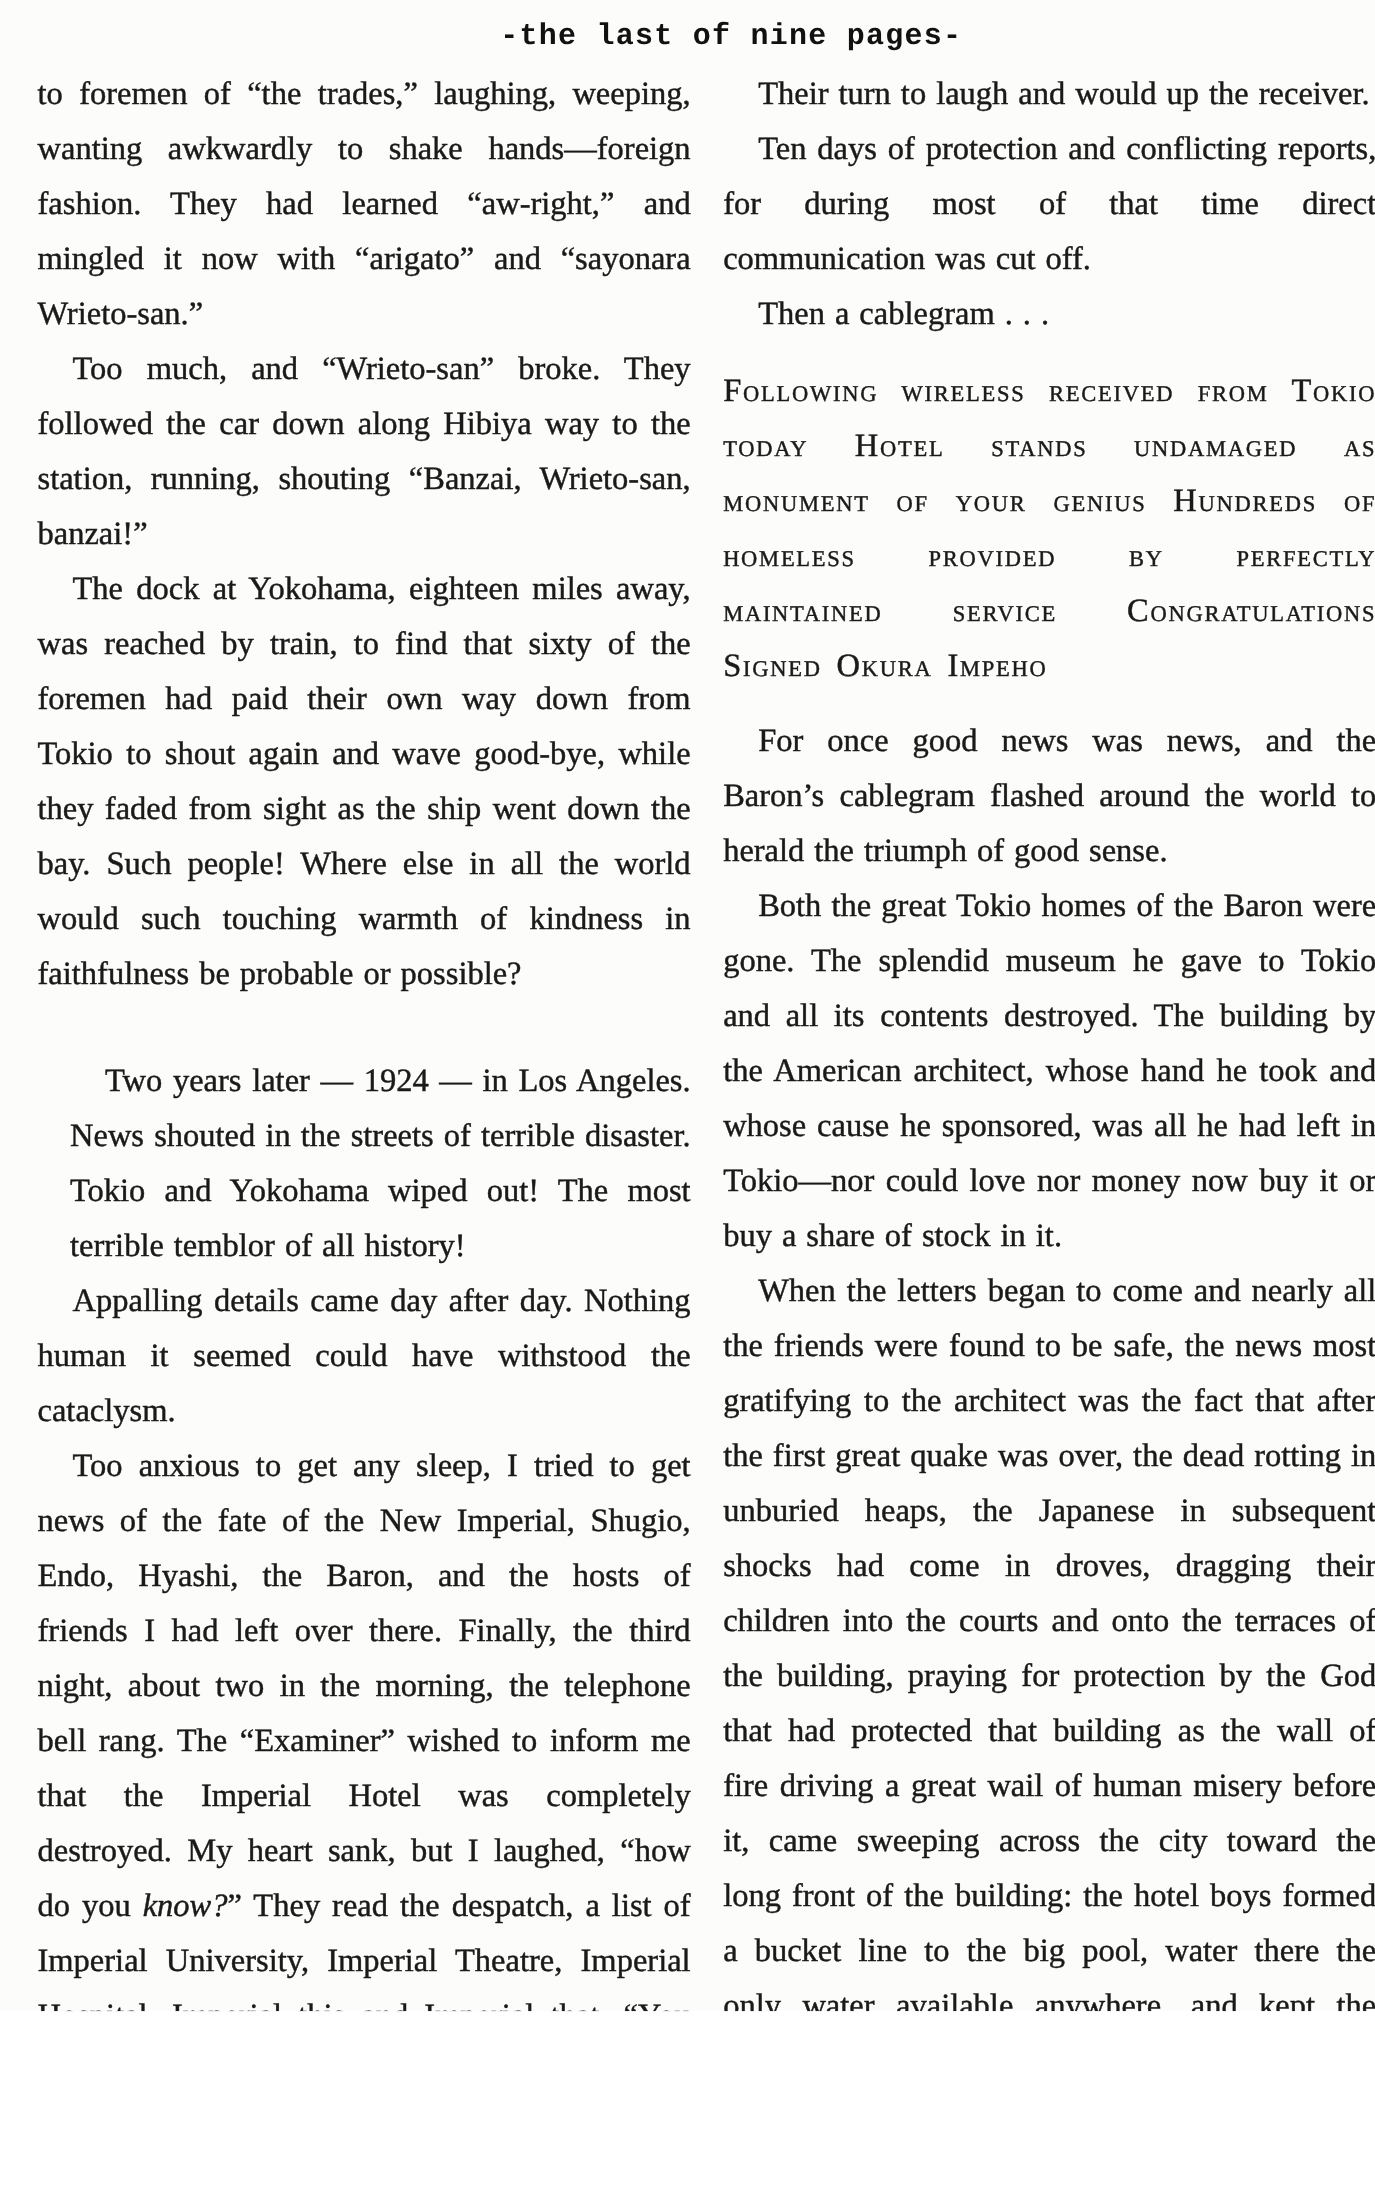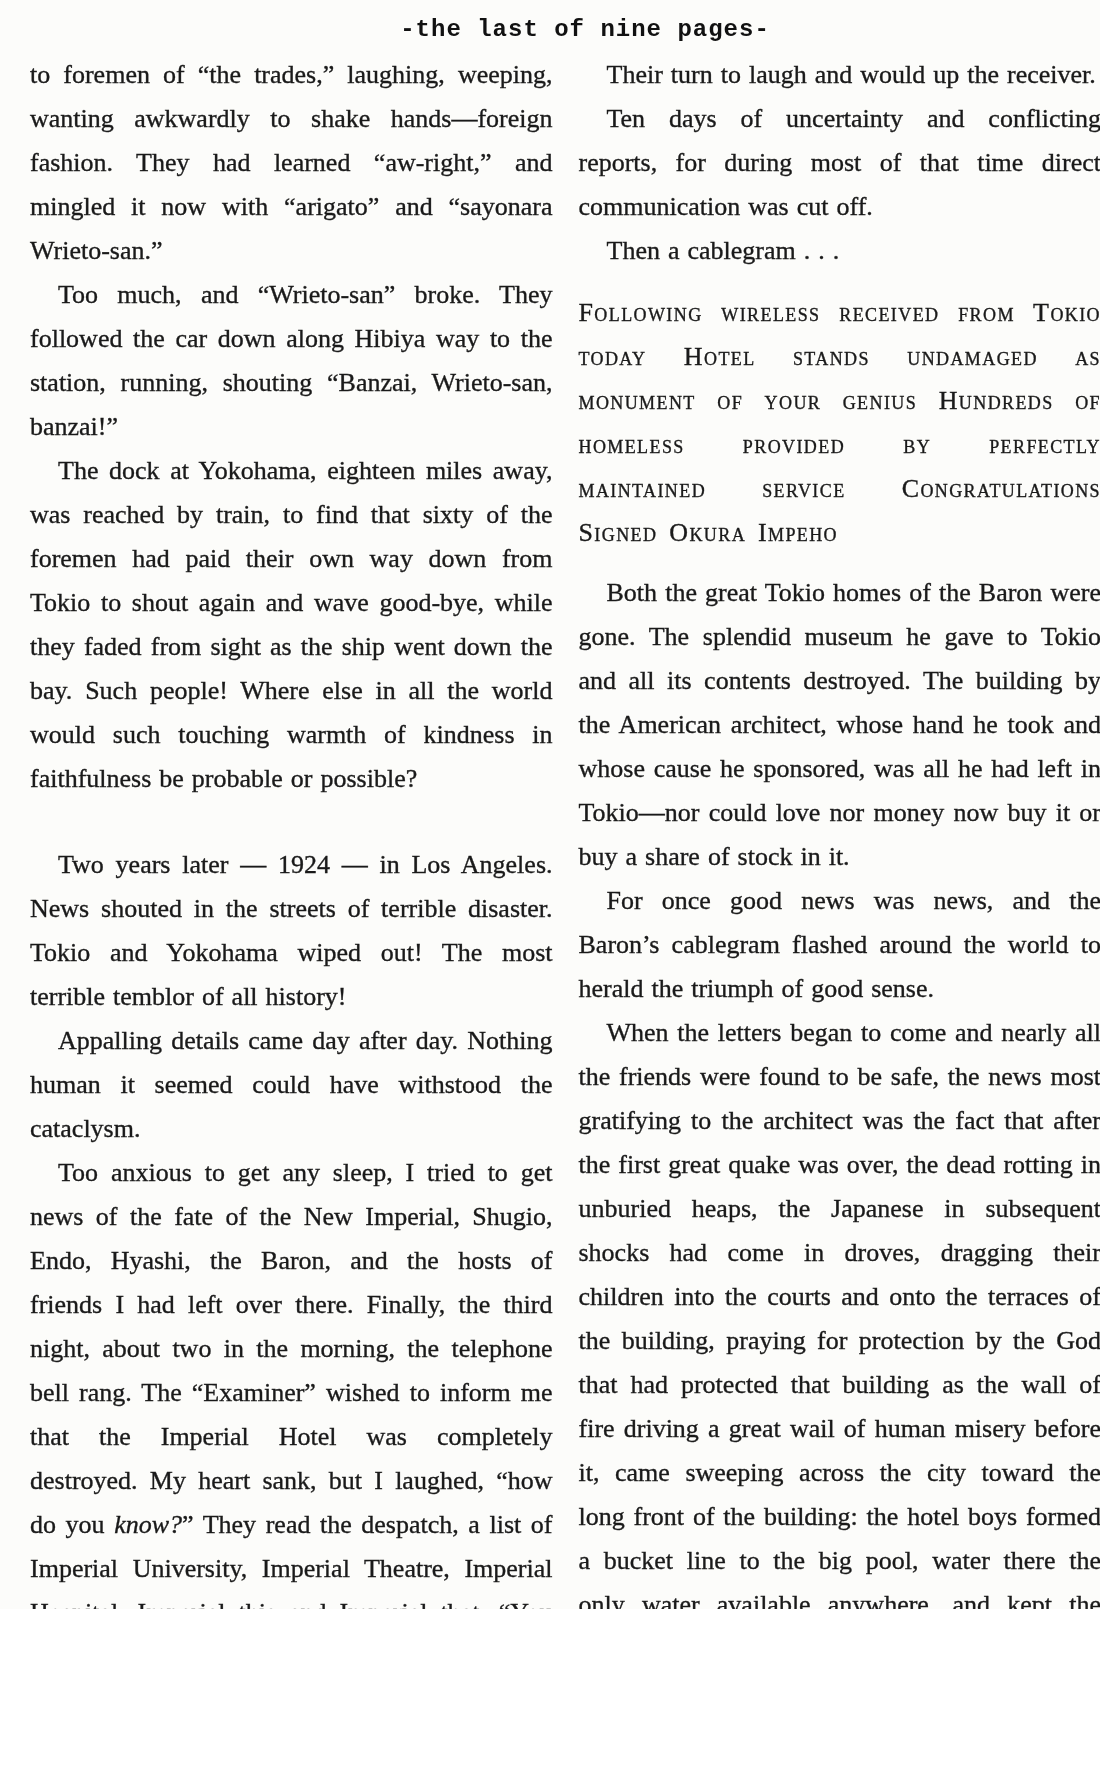--- a/index.html
+++ b/index.html
@@ -48,20 +48,21 @@
   }
   .col p {
     margin: 0;
     text-indent: 28px;
   }
   .col p.noindent {
     text-indent: 0;
   }
   .col p.section-break {
     margin-top: 42px;
+    margin-left: 26px;
   }
   .telegram {
     margin: 18px 0 16px 0;
     font-variant: small-caps;
     letter-spacing: 1.4px;
     word-spacing: 4px;
     text-align: justify;
   }
   .footer {
     position: absolute;
@@ -91,27 +92,27 @@
       <p class="noindent">to foremen of “the trades,” laughing, weeping, wanting awkwardly to shake hands—foreign fashion. They had learned “aw-right,” and mingled it now with “arigato” and “sayonara Wrieto-san.”</p>
       <p>Too much, and “Wrieto-san” broke. They followed the car down along Hibiya way to the station, running, shouting “Banzai, Wrieto-san, banzai!”</p>
       <p>The dock at Yokohama, eighteen miles away, was reached by train, to find that sixty of the foremen had paid their own way down from Tokio to shout again and wave good-bye, while they faded from sight as the ship went down the bay. Such people! Where else in all the world would such touching warmth of kindness in faithfulness be probable or possible?</p>
       <p class="section-break">Two years later — 1924 — in Los Angeles. News shouted in the streets of terrible disaster. Tokio and Yokohama wiped out! The most terrible temblor of all history!</p>
       <p>Appalling details came day after day. Nothing human it seemed could have withstood the cataclysm.</p>
       <p><span>Too anxious to get any sleep, I tried to get news of the fate of the New Imperial, Shugio, Endo, Hyashi, the Baron, and the hosts of friends I had left over there. Finally, the third night, about two in the morning, the telephone bell rang. The “Examiner” wished to inform me that the Imperial Hotel was completely destroyed. My heart sank, but I laughed, “how do you </span><i>know?</i><span>” They read the despatch, a list of Imperial University, Imperial Theatre, Imperial Hospital, Imperial this and Imperial that. “You see,” I said, “how easy it is to get the Imperial Hotel mixed with other Imperials? I am sure if anything is above ground in Tokio it is that building. If you print its destruction as ‘news’ you will have to retract.”</span></p>
     </div>
 
     <div class="col">
       <p>Their turn to laugh and would up the receiver.</p>
-      <p>Ten days of uncertainty and conflicting reports, for during most of that time direct communication was cut off.</p>
+      <p>Ten days of protection and conflicting reports, for during most of that time direct communication was cut off.</p>
       <p>Then a cablegram . . .</p>
 
       <div class="telegram">Following wireless received from Tokio today Hotel stands undamaged as monument of your genius Hundreds of homeless provided by perfectly maintained service Congratulations Signed Okura Impeho</div>
 
+      <p>For once good news was news, and the Baron’s cablegram flashed around the world to herald the triumph of good sense.</p>
       <p>Both the great Tokio homes of the Baron were gone. The splendid museum he gave to Tokio and all its contents destroyed. The building by the American architect, whose hand he took and whose cause he sponsored, was all he had left in Tokio—nor could love nor money now buy it or buy a share of stock in it.</p>
-      <p>For once good news was news, and the Baron’s cablegram flashed around the world to herald the triumph of good sense.</p>
       <p>When the letters began to come and nearly all the friends were found to be safe, the news most gratifying to the architect was the fact that after the first great quake was over, the dead rotting in unburied heaps, the Japanese in subsequent shocks had come in droves, dragging their children into the courts and onto the terraces of the building, praying for protection by the God that had protected that building as the wall of fire driving a great wail of human misery before it, came sweeping across the city toward the long front of the building: the hotel boys formed a bucket line to the big pool, water there the only water available anywhere, and kept the window sashes and frames on that side wet to meet the flames that came leaping across the narrow street.</p>
       <p>The last thought for the safety of the New Imperial had taken effect.</p>
     </div>
 
   </div>
 
   <div class="footer">OldMagazineArticles.com</div>
 
 </div>
 

